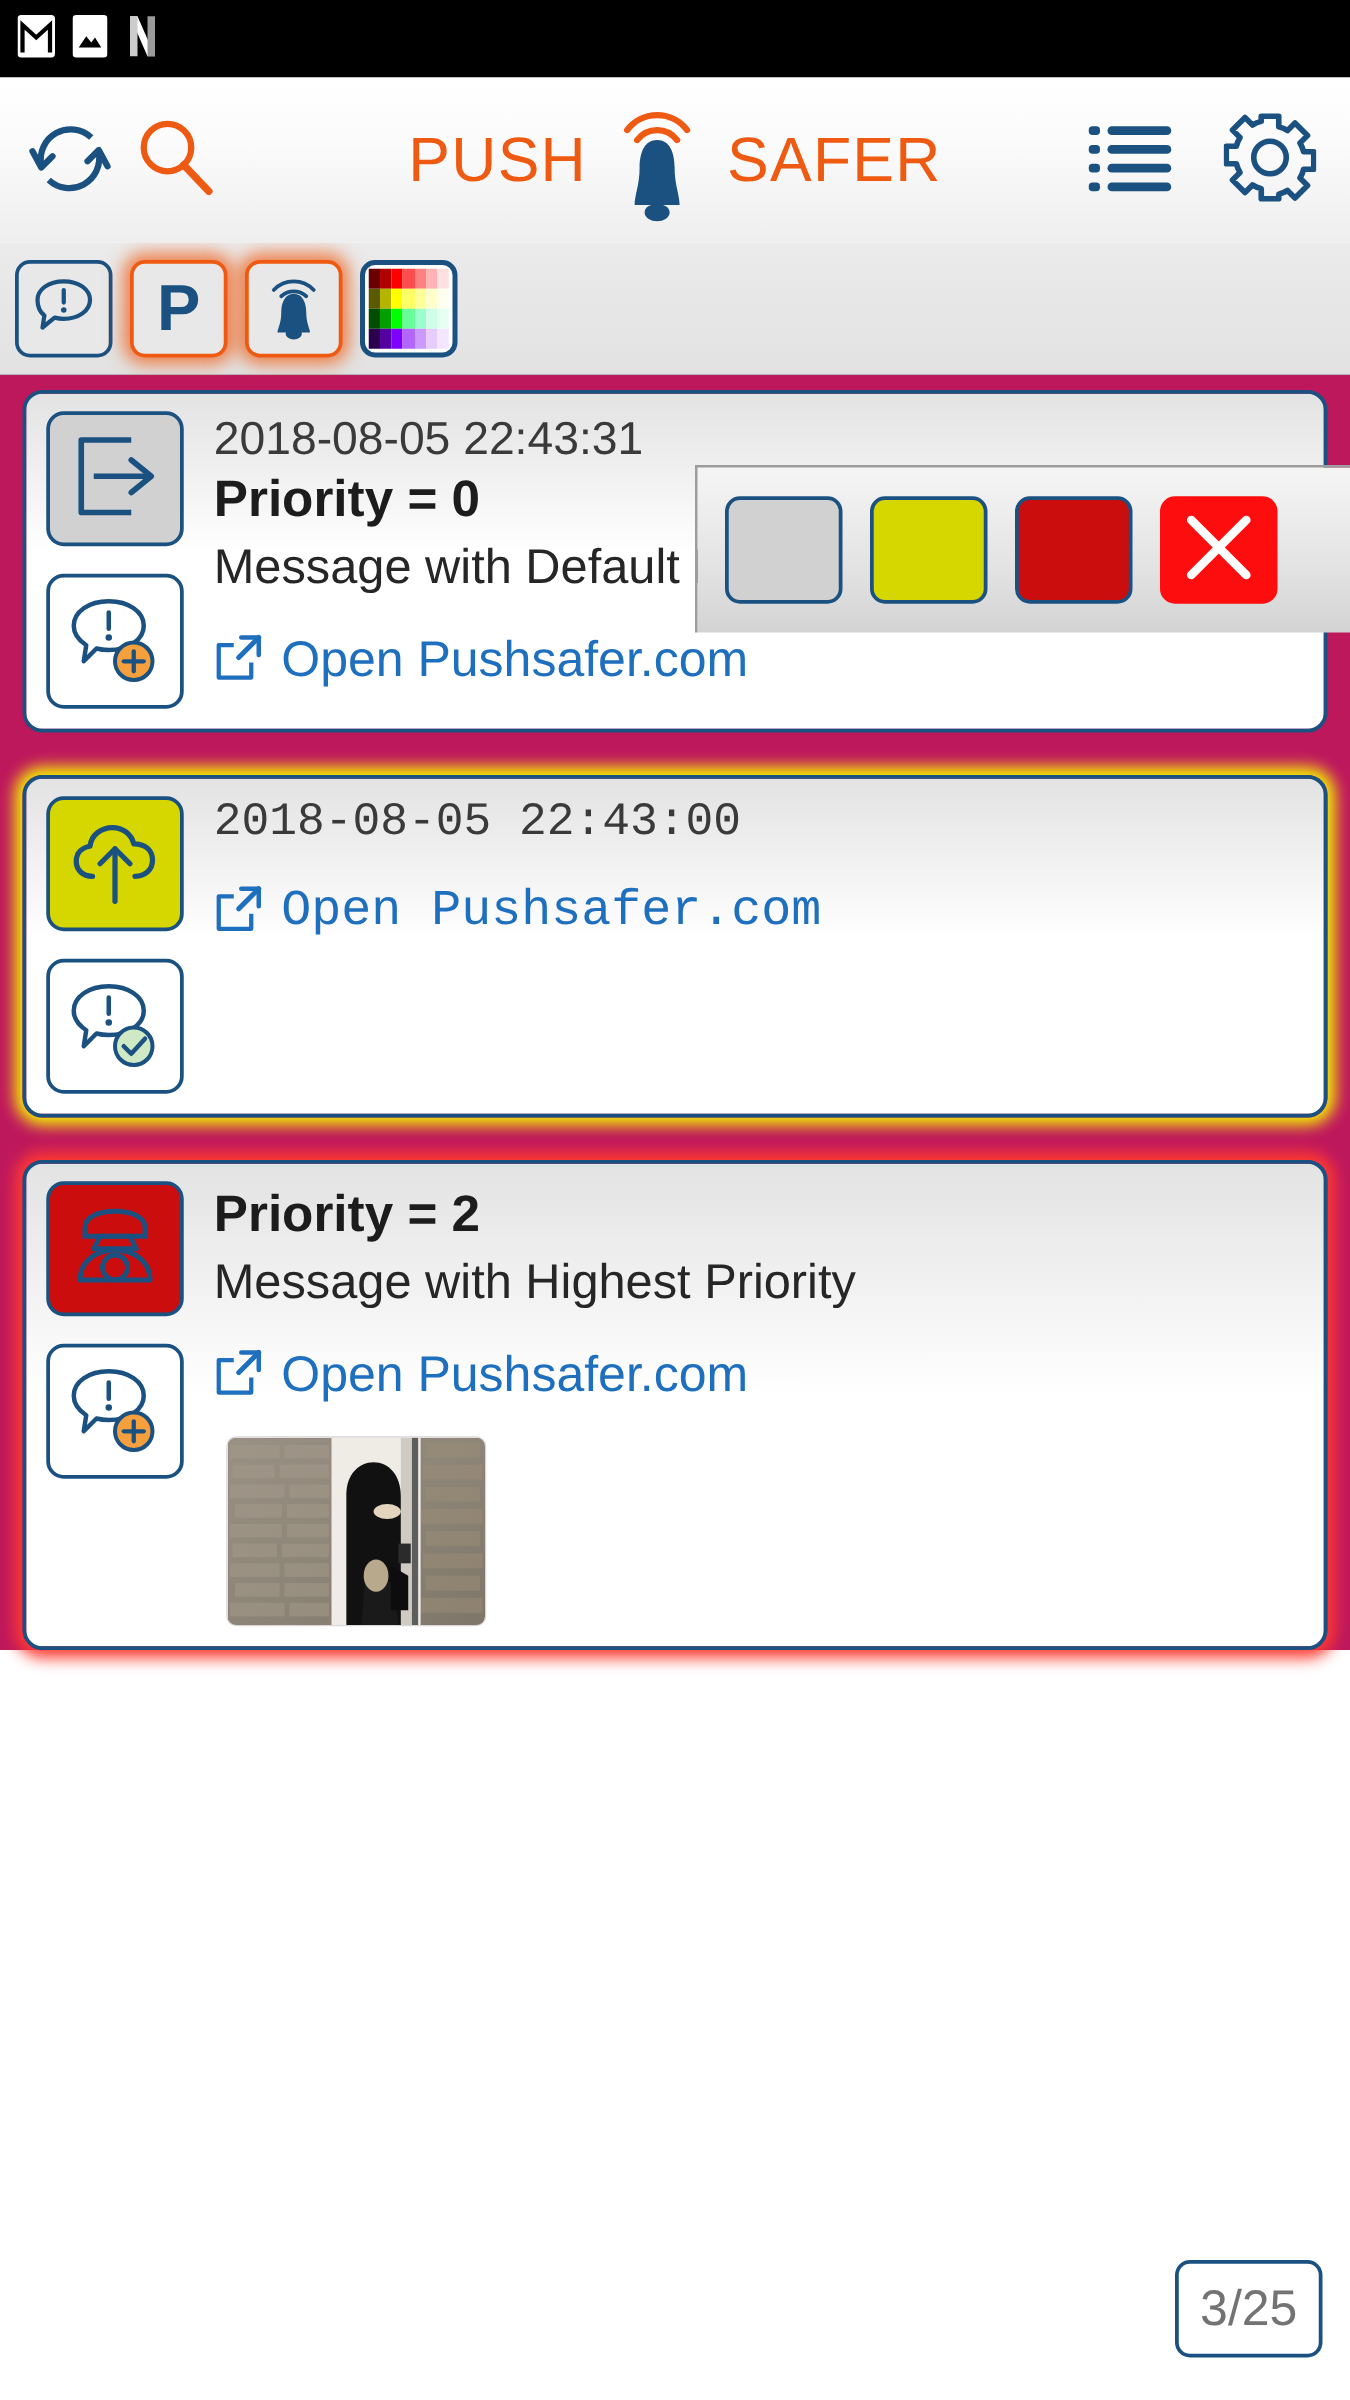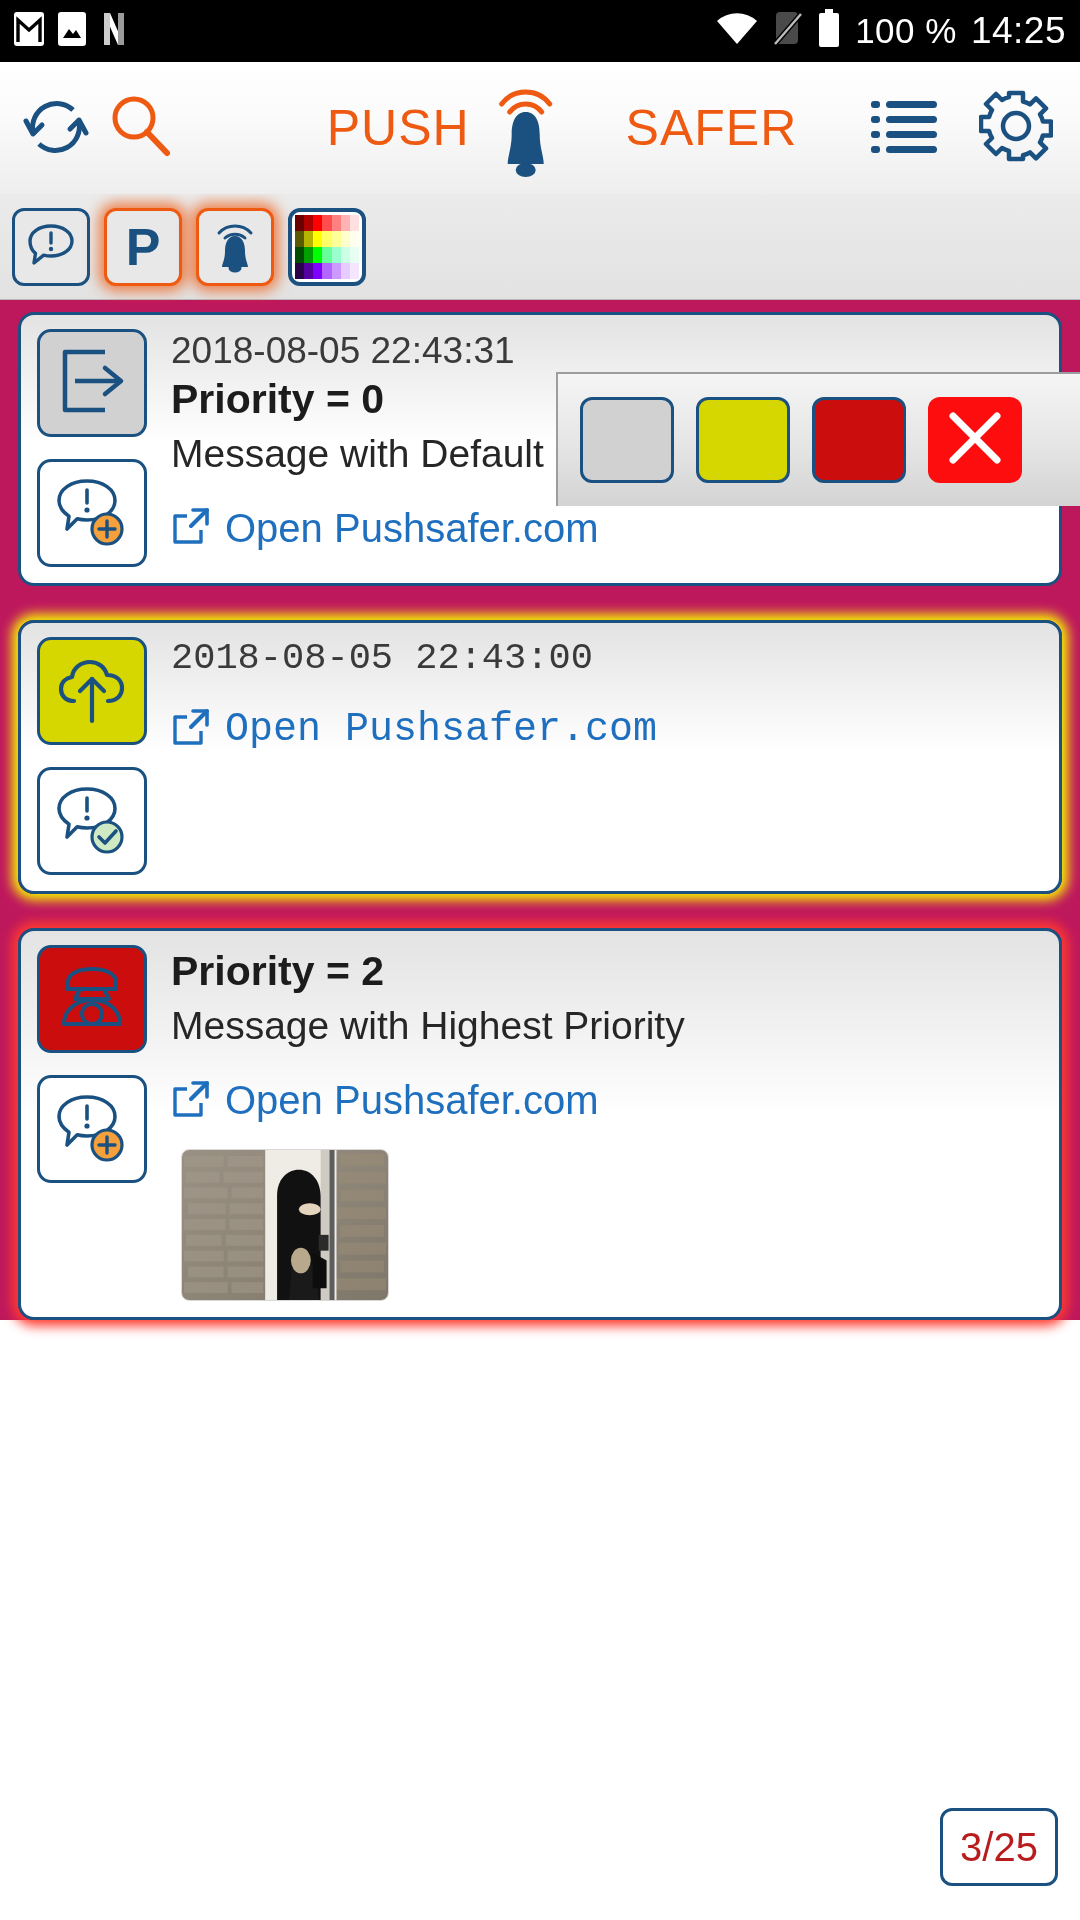--- a/index.html
+++ b/index.html
@@ -25,21 +25,21 @@
     position: relative; height: 132px;
     background: linear-gradient(180deg,#ffffff 0%, #fbfbfb 40%, #eeeeee 100%);
     display: flex; align-items: center; padding: 0 14px;
   }
   .hdr-icon { width: 84px; height: 84px; display: flex; align-items: center; justify-content: center; }
   .logo-wrap {
     position: absolute; left: 50%; transform: translateX(-50%);
     display: flex; align-items: center; justify-content: center;
   }
   .logo-text {
-    font-size: 50px; letter-spacing: 1px; font-weight: 400; margin-left: 44px;
+    font-size: 50px; letter-spacing: 1px; font-weight: 400;
   }
   .logo-push { color: #ef5a12; }
   .logo-safer { color: #ef5a12; }
   .hdr-right { margin-left: auto; display: flex; align-items: center; gap: 28px; padding-right: 8px; }
 
   
   .filterbar {
     height: 106px;
     background: linear-gradient(180deg,#ebebeb 0%, #e2e2e2 100%);
     border-bottom: 1px solid #b9b9b9;
@@ -111,21 +111,21 @@
   .thumb {
     margin: 26px 0 0 10px; width: 208px; height: 152px; border-radius: 8px;
     overflow: hidden; border: 1px solid #d8d8d8;
   }
 
   
   .pager-wrap { position: absolute; right: 22px; bottom: 34px; }
   .pager {
     min-width: 118px; height: 78px; border: 3px solid #1a5181; border-radius: 12px;
     background: #fff; display: flex; align-items: center; justify-content: center;
-    font-size: 40px; color: #b91c1c;
+    font-size: 40px; color: #737373;
   }
 </style>
 </head>
 <body>
 
 <div class="statusbar">
   <div class="sb-left">
     <span>
       <svg width="30" height="36" viewBox="0 0 30 36">
           <rect x="0" y="1" width="30" height="34" rx="3" fill="#fff"></rect>
@@ -138,42 +138,20 @@
           <path d="M5 27l6-9 4 5 3-4 5 8z" fill="#000"></path>
         </svg>
     </span>
     <span>
       <svg width="28" height="36" viewBox="0 0 28 36">
           <path d="M4 2h6l14 32h-6z" fill="#fff"></path>
           <path d="M4 2h6v32H4z" fill="#ccc"></path>
           <path d="M18 2h6v32h-6z" fill="#9a9a9a"></path>
         </svg>
     </span>
-  </div>
-  <div class="sb-right">
-    <span>
-      <svg width="44" height="34" viewBox="0 0 44 34">
-          <path d="M2 9a30 30 0 0 1 40 0L22 32z" fill="#fff"></path>
-        </svg>
-    </span>
-    <span>
-      <svg width="30" height="38" viewBox="0 0 30 38">
-          <rect x="3" y="2" width="22" height="32" rx="4" fill="#4a4a4a"></rect>
-          <line x1="2" y1="34" x2="28" y2="4" stroke="#000" stroke-width="5"></line>
-          <line x1="2" y1="34" x2="28" y2="4" stroke="#bdbdbd" stroke-width="2.4"></line>
-        </svg>
-    </span>
-    <span>
-      <svg width="24" height="40" viewBox="0 0 24 40">
-          <rect x="8" y="0" width="8" height="5" fill="#fff"></rect>
-          <rect x="2" y="4" width="20" height="34" rx="2" fill="#fff"></rect>
-        </svg>
-    </span>
-    <span class="sb-battery-pct">100 %</span>
-    <span class="sb-clock">14:25</span>
   </div>
 </div>
 
 <div class="appheader">
   <div class="hdr-icon">
     <span>
       <svg width="72" height="72" viewBox="0 0 72 72">
         <path d="M13 42a24 24 0 0 1 40-22" fill="none" stroke="#1a5181" stroke-width="5"></path>
         <path d="M6 31l7 13 9-9" fill="none" stroke="#1a5181" stroke-width="5" stroke-linecap="round" stroke-linejoin="round"></path>
         <path d="M59 32a24 24 0 0 1-40 22" fill="none" stroke="#1a5181" stroke-width="5"></path>

